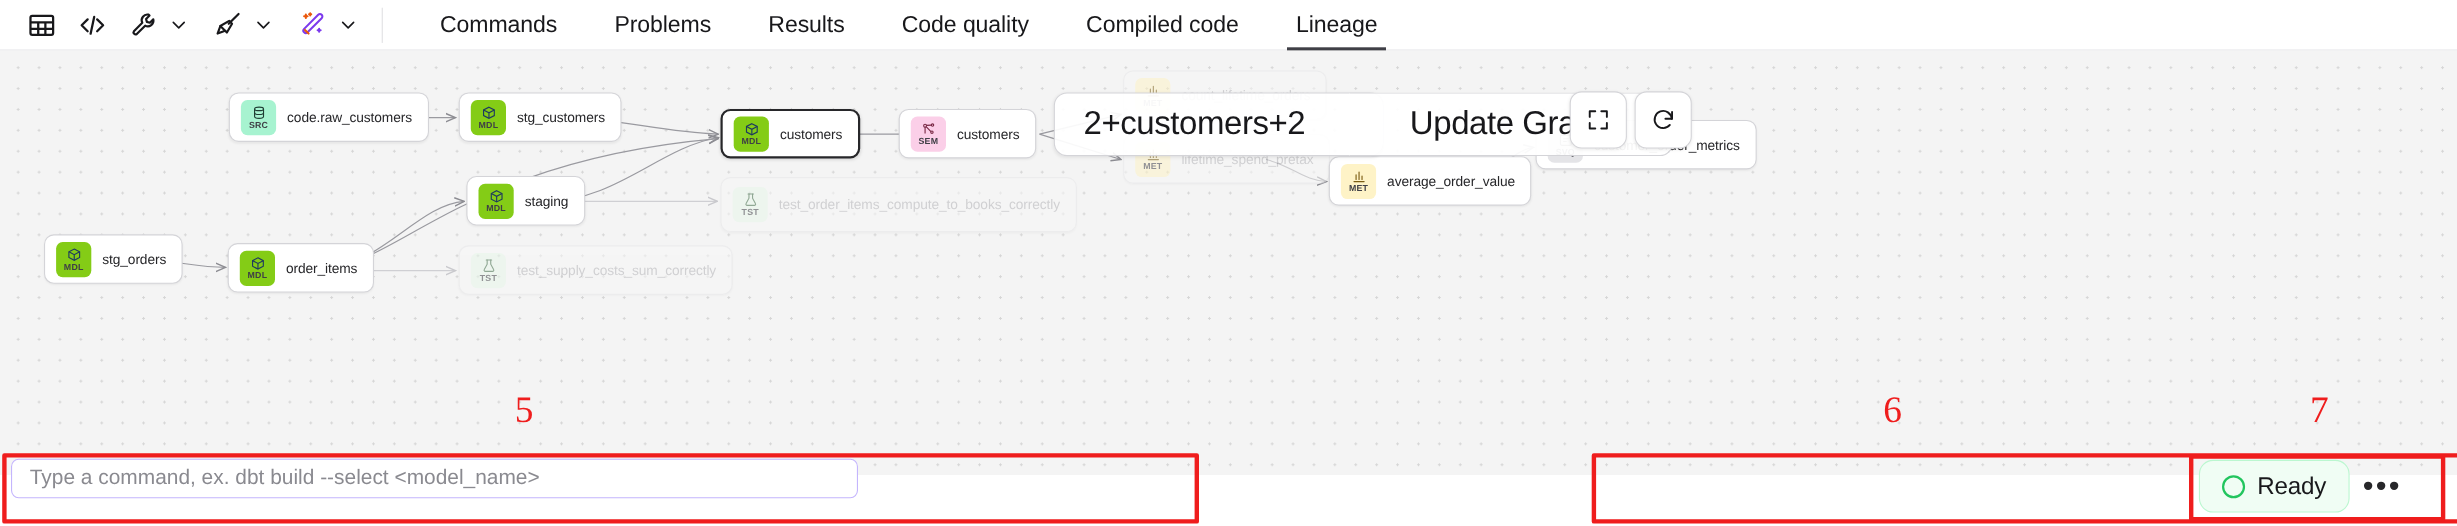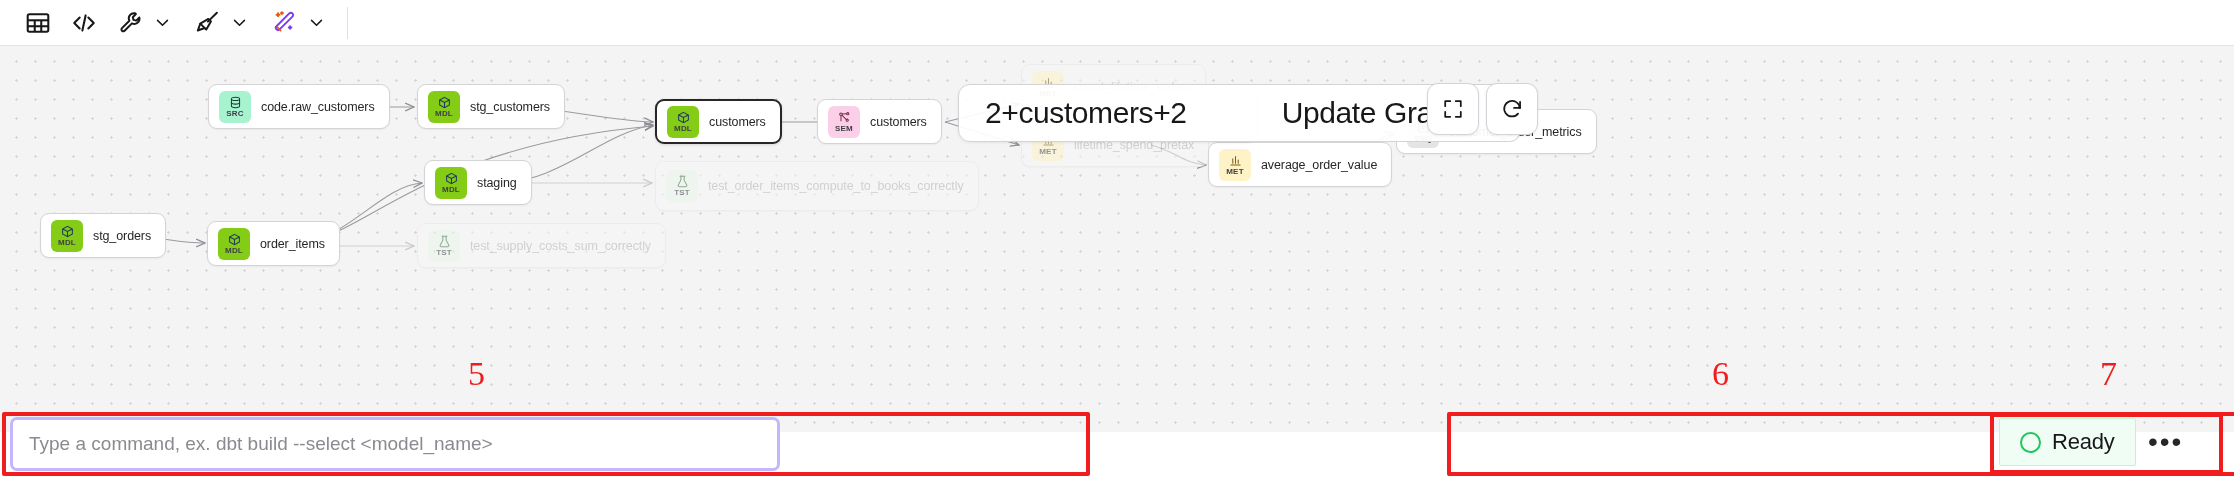--- a/index.html
+++ b/index.html
@@ -220,23 +220,23 @@
     position: absolute;
     top: 432px; left: 0;
     width: 2234px; height: 46px;
     background: #ffffff;
     display: flex;
     align-items: center;
   }
   .cmd-input {
     position: absolute;
     left: 10px; top: 417px;
-    width: 770px; height: 54px;
-    background: #ffffff;
-    border: 3px solid #c4b5fd;
+    width: 770px; height: 36px;
+    background: #ffffff;
+    border: 1px solid #c4b5fd;
     border-radius: 7px;
     font-size: 19px;
     color: #8a8a90;
     padding: 0 16px;
     font-family: "Liberation Sans", sans-serif;
     outline: none;
   }
   .cmd-input::placeholder { color: #8a8a90; }
 
   .defer-wrap {
@@ -284,21 +284,21 @@
 
   .ready-pill {
     position: absolute;
     left: 1999px; top: 418px;
     display: flex;
     align-items: center;
     gap: 11px;
     height: 48px;
     padding: 0 20px;
     border: 1px solid #bbf7d0;
-    border-radius: 2px;
+    border-radius: 13px;
     background: #f0fdf4;
     cursor: pointer;
   }
   .ready-dot {
     width: 21px; height: 21px;
     border: 2.5px solid #22c55e;
     border-radius: 50%;
     flex: 0 0 auto;
   }
   .ready-text {
@@ -398,20 +398,40 @@
         <div class="chev">
           <svg width="17" height="17" viewBox="0 0 24 24" fill="none" stroke="#18181b" stroke-width="2.1" stroke-linecap="round" stroke-linejoin="round">
             <polyline points="5,9 12,16 19,9"></polyline>
           </svg>
         </div>
       </div>
 
       <div class="divider-v"></div>
     </div>
 
+    <div class="tabs">
+      <div class="tab">
+          <span>Commands</span>
+        </div>
+      <div class="tab">
+          <span>Problems</span>
+        </div>
+      <div class="tab">
+          <span>Results</span>
+        </div>
+      <div class="tab">
+          <span>Code quality</span>
+        </div>
+      <div class="tab">
+          <span>Compiled code</span>
+        </div>
+      <div class="tab active">
+          <span>Lineage</span>
+        </div>
+    </div>
   </div>
 
   <div class="canvas">
 
     <svg class="edges">
       <defs>
         <marker id="ah" markerWidth="9" markerHeight="9" refX="8" refY="4.5" orient="auto">
           <path d="M0,1 L8,4.5 L0,8" fill="none" stroke="#8d8d93" stroke-width="1.2"></path>
         </marker>
         <marker id="ahl" markerWidth="9" markerHeight="9" refX="8" refY="4.5" orient="auto">

